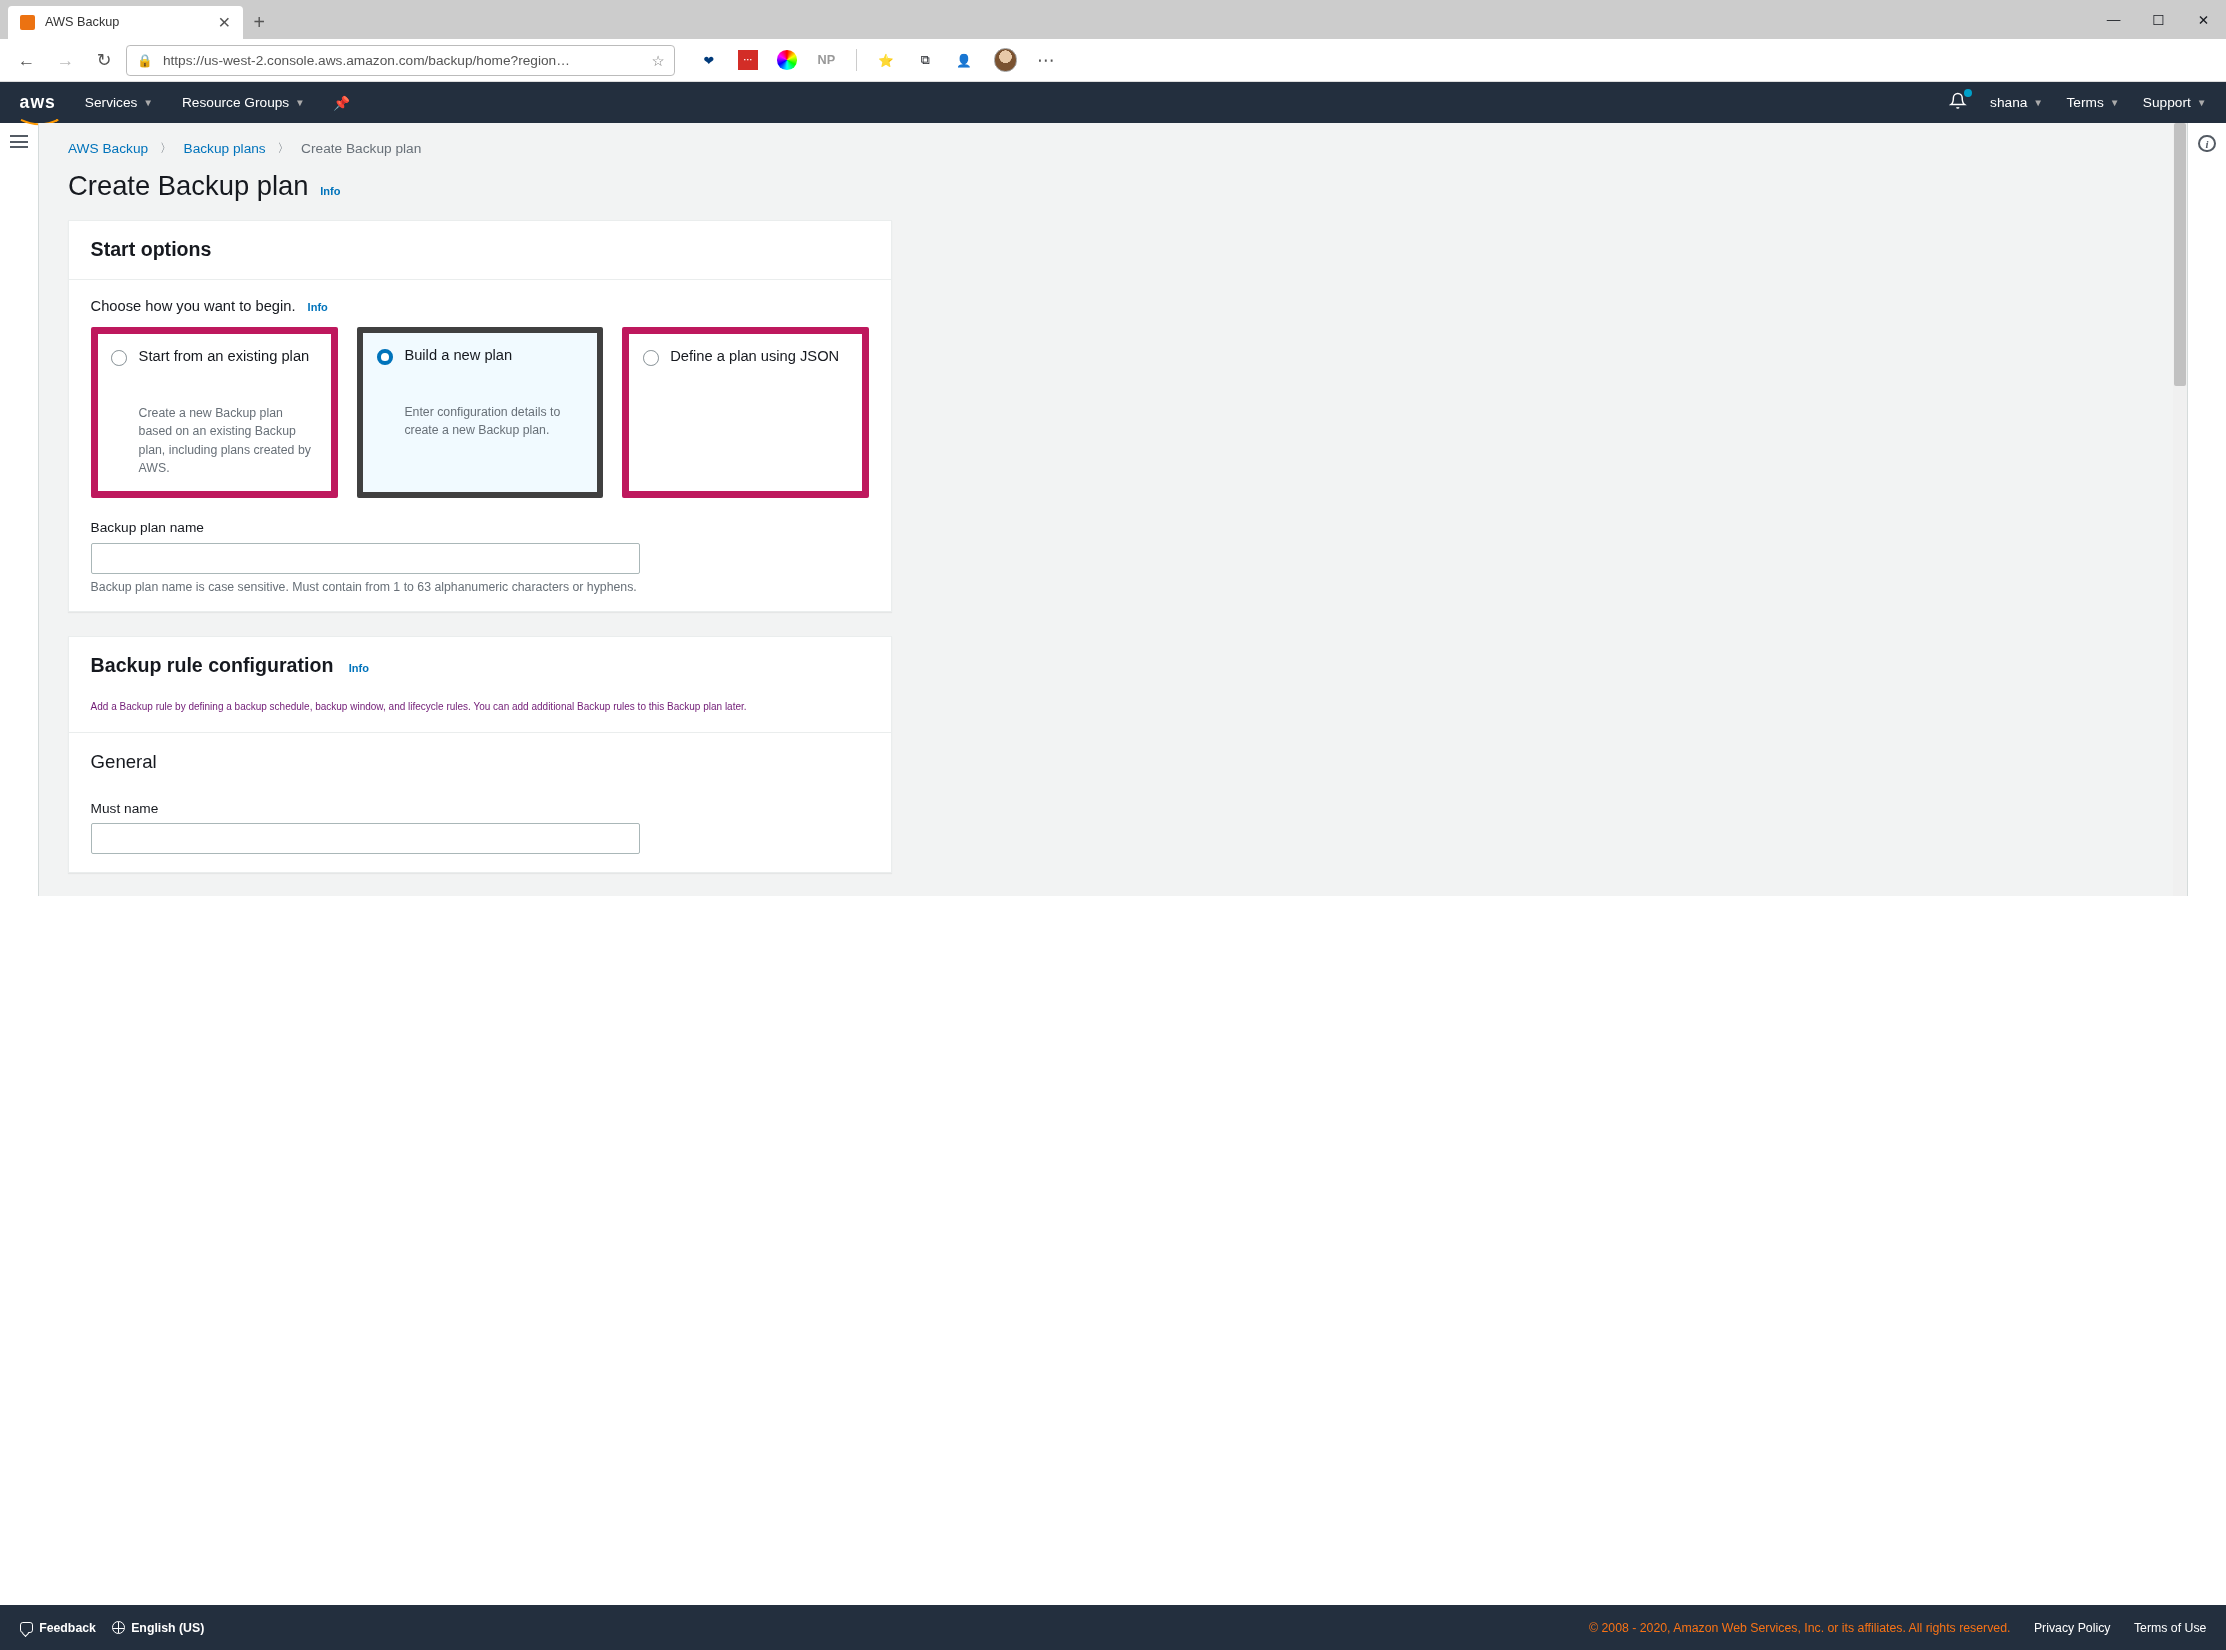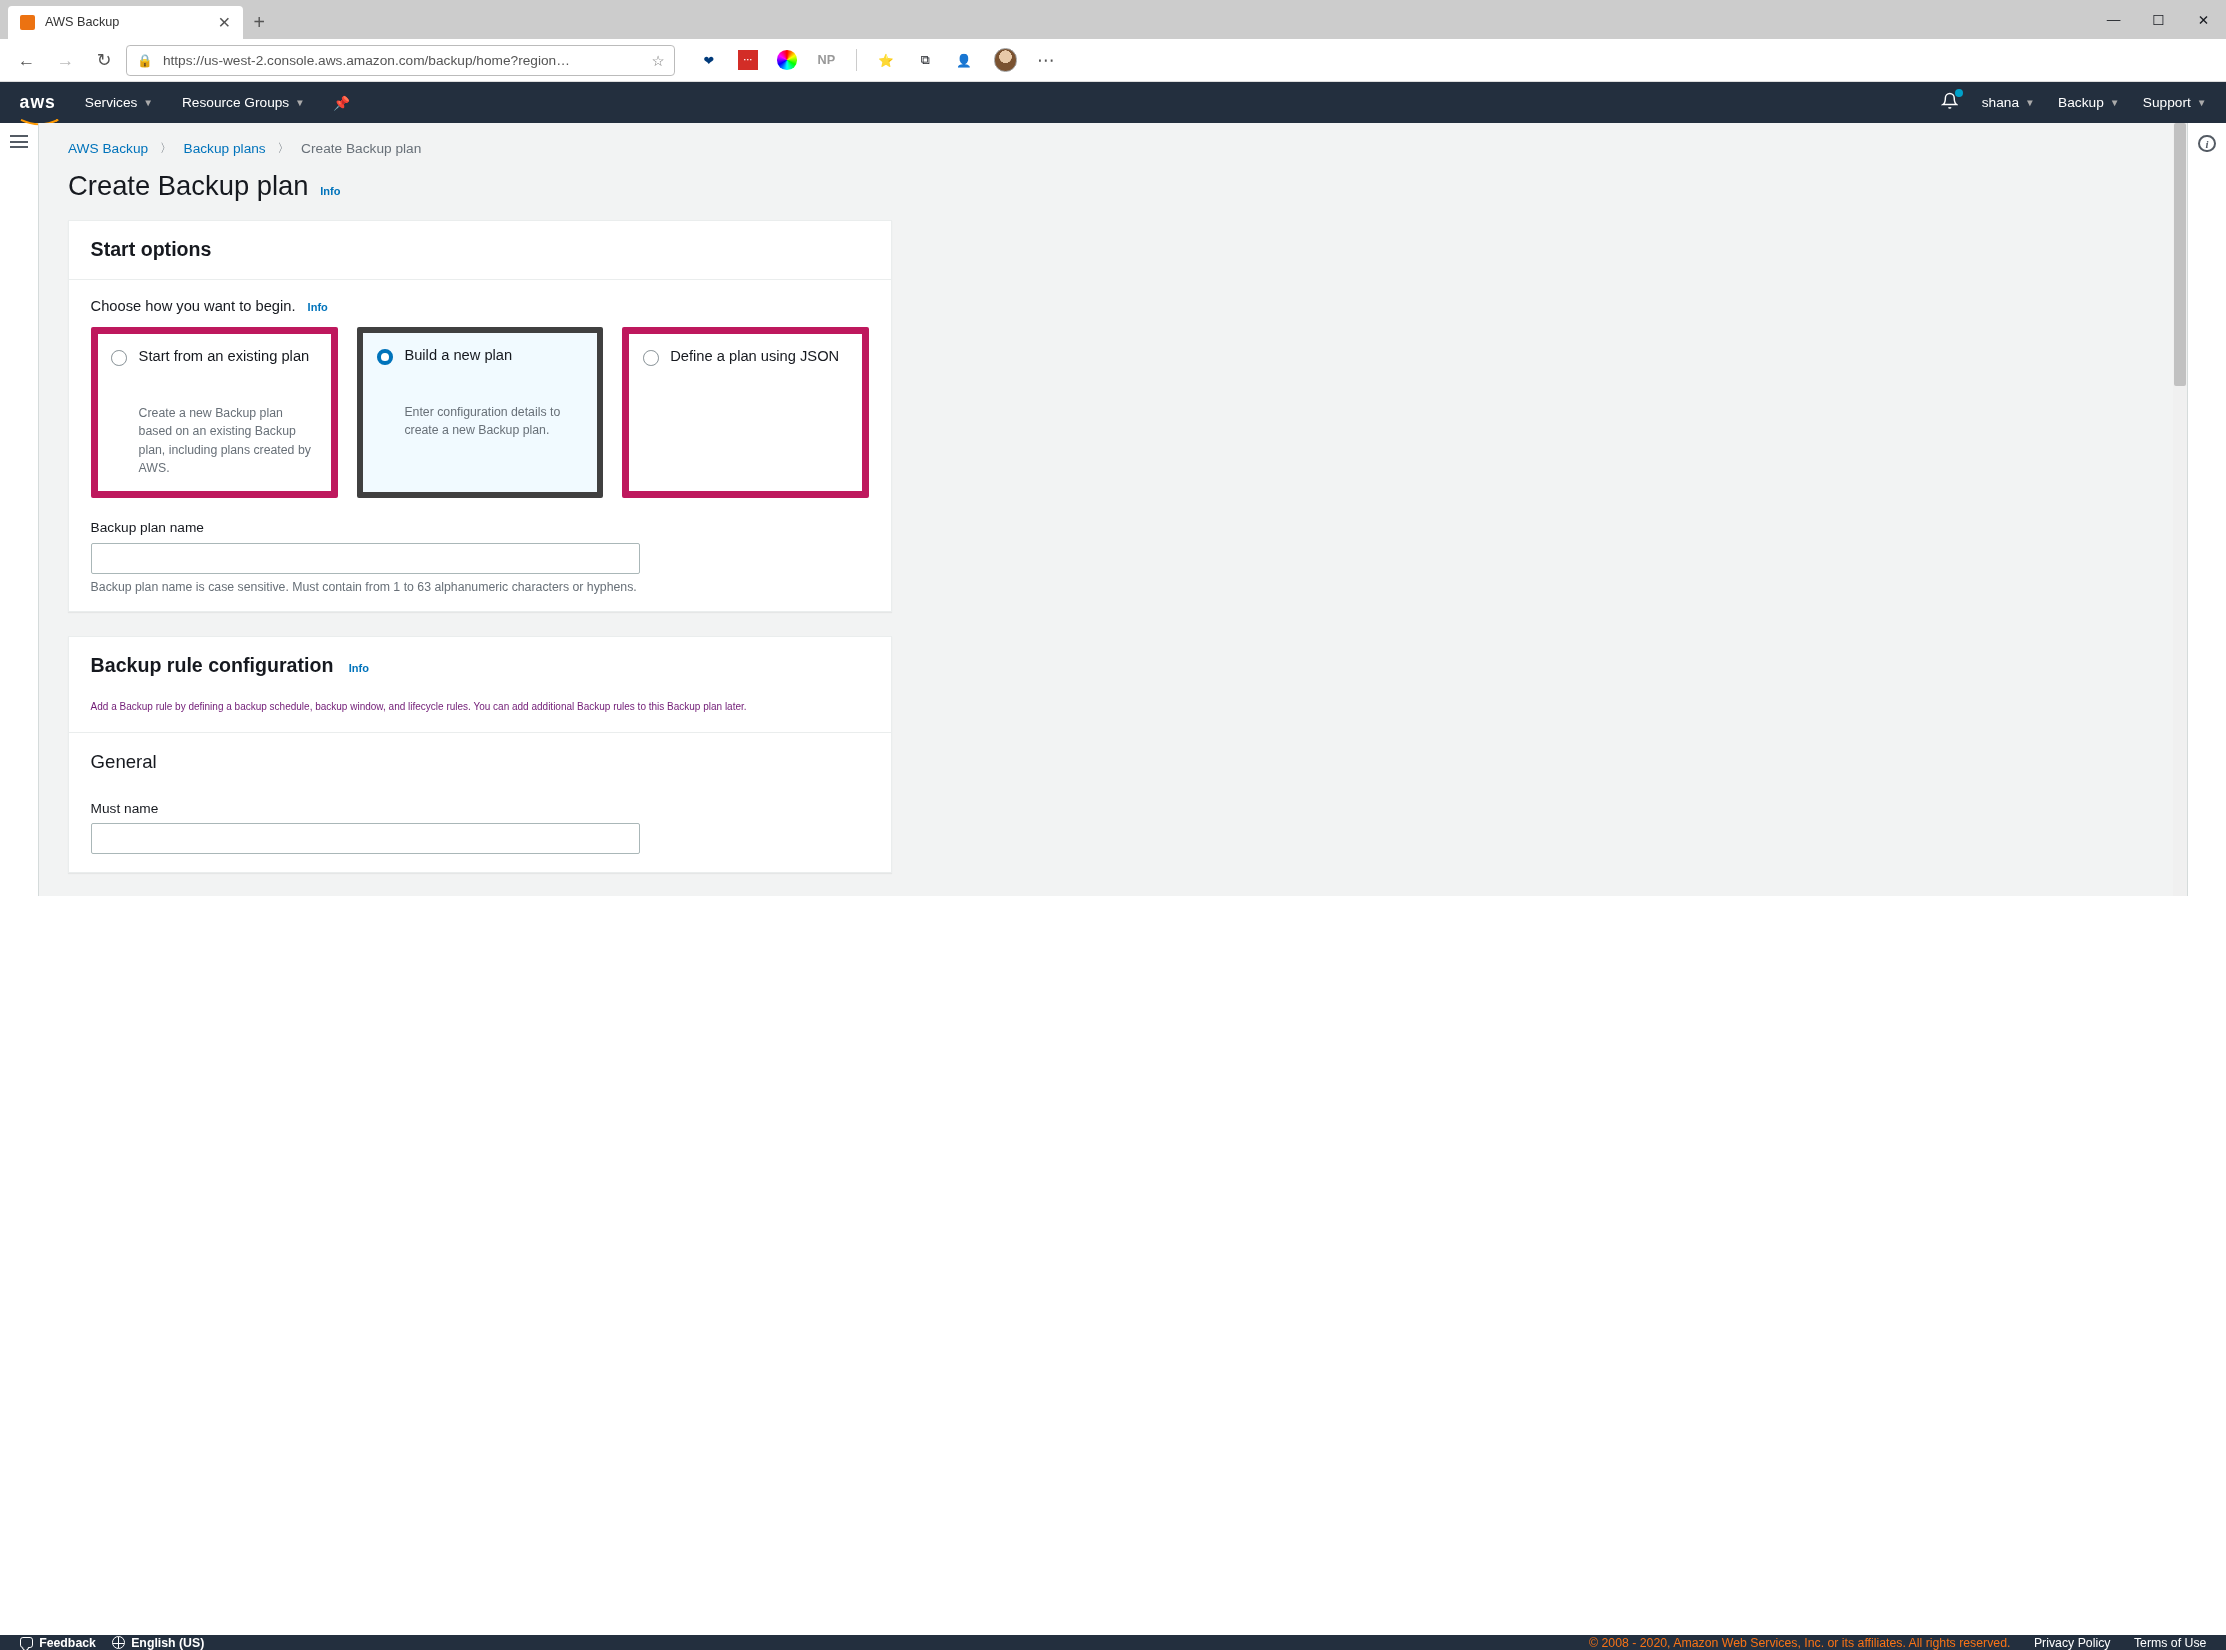--- a/index.html
+++ b/index.html
@@ -81,21 +81,21 @@
   .tile .desc { font-size: 12.3px; color: #687078; line-height: 1.5; margin-top: 40px; }
 
   
   .field-label { font-size: 13.7px; margin-bottom: 7.8px; }
   .text-input { width: 549px; max-width: 100%; height: 31px; border: 1px solid #aab7b8; border-radius: 2px; padding: 0 7.8px; font-size: 13.7px; }
   .hint { font-size: 12.3px; color: #687078; margin-top: 5.9px; }
 
   .sub-h { font-size: 18.6px; font-weight: 400; margin-bottom: 28px; }
 
   
-  .footer { position: fixed; bottom: 0; left: 0; right: 0; height: 15px; background: #232f3e; color: #fff; display: flex; align-items: center; padding: 0 19.6px; font-size: 12.3px; gap: 19.6px; }
+  .footer { position: fixed; bottom: 0; left: 0; right: 0; height: 45px; background: #232f3e; color: #fff; display: flex; align-items: center; padding: 0 19.6px; font-size: 12.3px; gap: 19.6px; }
   .footer .left { display: flex; align-items: center; gap: 15.7px; }
   .footer .left .item { display: flex; align-items: center; gap: 5.9px; cursor: pointer;}
   .footer .right { margin-left: auto; display: flex; align-items: center; gap: 23.5px; }
   .footer .copy { color: #f97316; }
   .footer a { color: #fff; text-decoration: none; }
   .globe { width: 13.7px; height: 13.7px; border: 1.5px solid #fff; border-radius: 50%; position: relative; }
   .globe::before { content:""; position:absolute; left:50%; top:0; bottom:0; width:1px; background:#fff;}
   .globe::after { content:""; position:absolute; top:50%; left:0; right:0; height:1px; background:#fff;}
   .bubble { width:13.7px; height:11.8px; border:1.5px solid #fff; border-radius:2.9px; position:relative;}
   .bubble::after { content:""; position:absolute; bottom:-3.9px; left:2.9px; width:3.9px; height:3.9px; border-left:1.5px solid #fff; border-bottom:1.5px solid #fff; transform:rotate(-45deg); background:#232f3e;}
@@ -164,21 +164,21 @@
           <path d="M18 8a6 6 0 10-12 0c0 7-3 9-3 9h18s-3-2-3-9"></path>
           <path d="M13.7 21a2 2 0 01-3.4 0"></path>
         </svg>
       <span class="dot"></span>
     </div>
     <div class="nav-item">
       <span>shana</span>
       <span class="caret">▼</span>
     </div>
     <div class="nav-item">
-      <span>Backup</span>
+      <span>Terms</span>
       <span class="caret">▼</span>
     </div>
     <div class="nav-item">
       <span>Support</span>
       <span class="caret">▼</span>
     </div>
   </div>
 </div>
 
 <div class="app-body">

